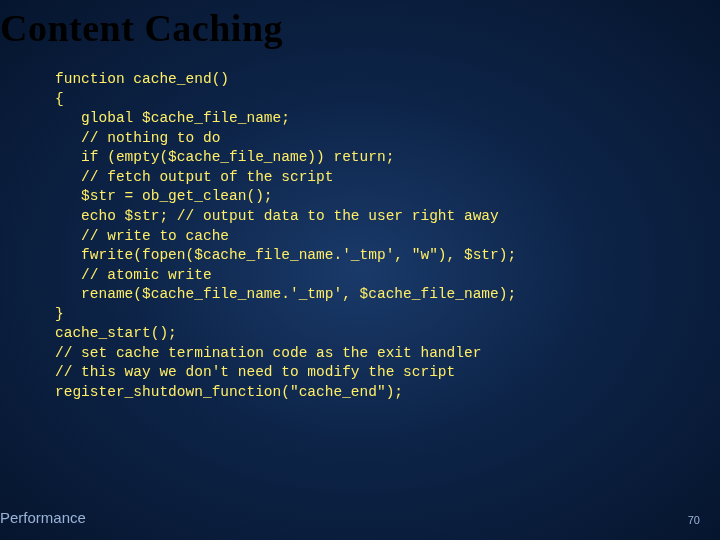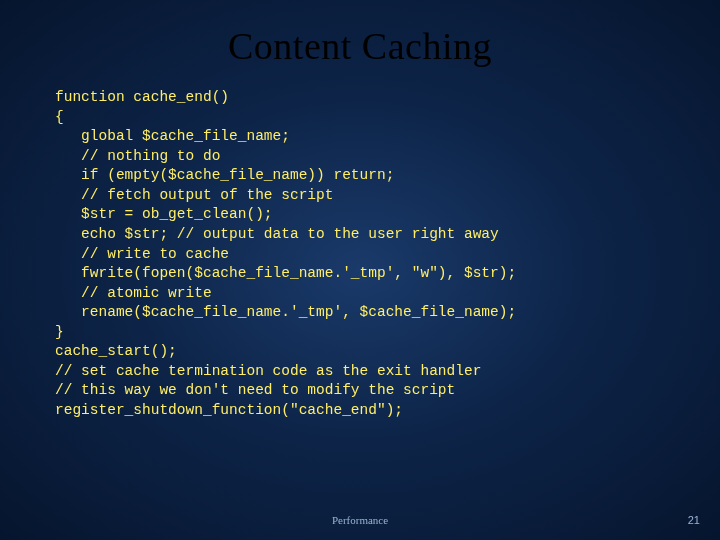--- a/index.html
+++ b/index.html
@@ -1,25 +1,25 @@
 <!DOCTYPE html>
 <html><head>
 <meta charset="utf-8">
 <style>
   html,body{margin:0;padding:0;width:720px;height:540px;overflow:hidden}
   body{background:radial-gradient(ellipse at center,#1a3a6a 0%,#0d2448 45%,#06152e 100%);
        font-family:Georgia,'Times New Roman',serif}
   .slide{width:720px;height:540px;position:relative;box-sizing:border-box}
-  .title{text-align:center;font-size:38px;font-weight:normal;color:#000;
-         padding-top:24px;letter-spacing:0.5px}
+  .title{text-align:left;font-size:38px;font-weight:bold;color:#000;
+         padding-top:6px;letter-spacing:0.5px}
   .codeblock{margin:20px 55px 0 55px;font-family:'Courier New',Courier,monospace;
              font-weight:normal;font-size:14.5px;line-height:1.35;color:#ffee66;
              white-space:pre}
-  .footer-center{position:absolute;bottom:14px;left:0;right:0;text-align:center;
-                 font-family:Liberation Serif, serif;font-size:11px;color:#9ab3d6}
+  .footer-center{position:absolute;bottom:14px;left:0;right:0;
+                 font-family:Liberation Sans, sans-serif;font-size:15px;color:#9ab3d6}
   .footer-right{position:absolute;bottom:14px;right:20px;font-family:Arial,sans-serif;
                 font-size:11px;color:#9ab3d6}
 </style>
 </head>
 <body>
 
 <div class="slide">
   <div class="title">Content Caching</div>
   <div class="codeblock">function cache_end()
 {
@@ -32,14 +32,14 @@
    // write to cache
    fwrite(fopen($cache_file_name.'_tmp', "w"), $str);
    // atomic write
    rename($cache_file_name.'_tmp', $cache_file_name);
 }
 cache_start();
 // set cache termination code as the exit handler
 // this way we don't need to modify the script
 register_shutdown_function("cache_end");</div>
   <div class="footer-center">Performance</div>
-  <div class="footer-right">21</div>
+  <div class="footer-right">70</div>
 </div>
 
 </body></html>

